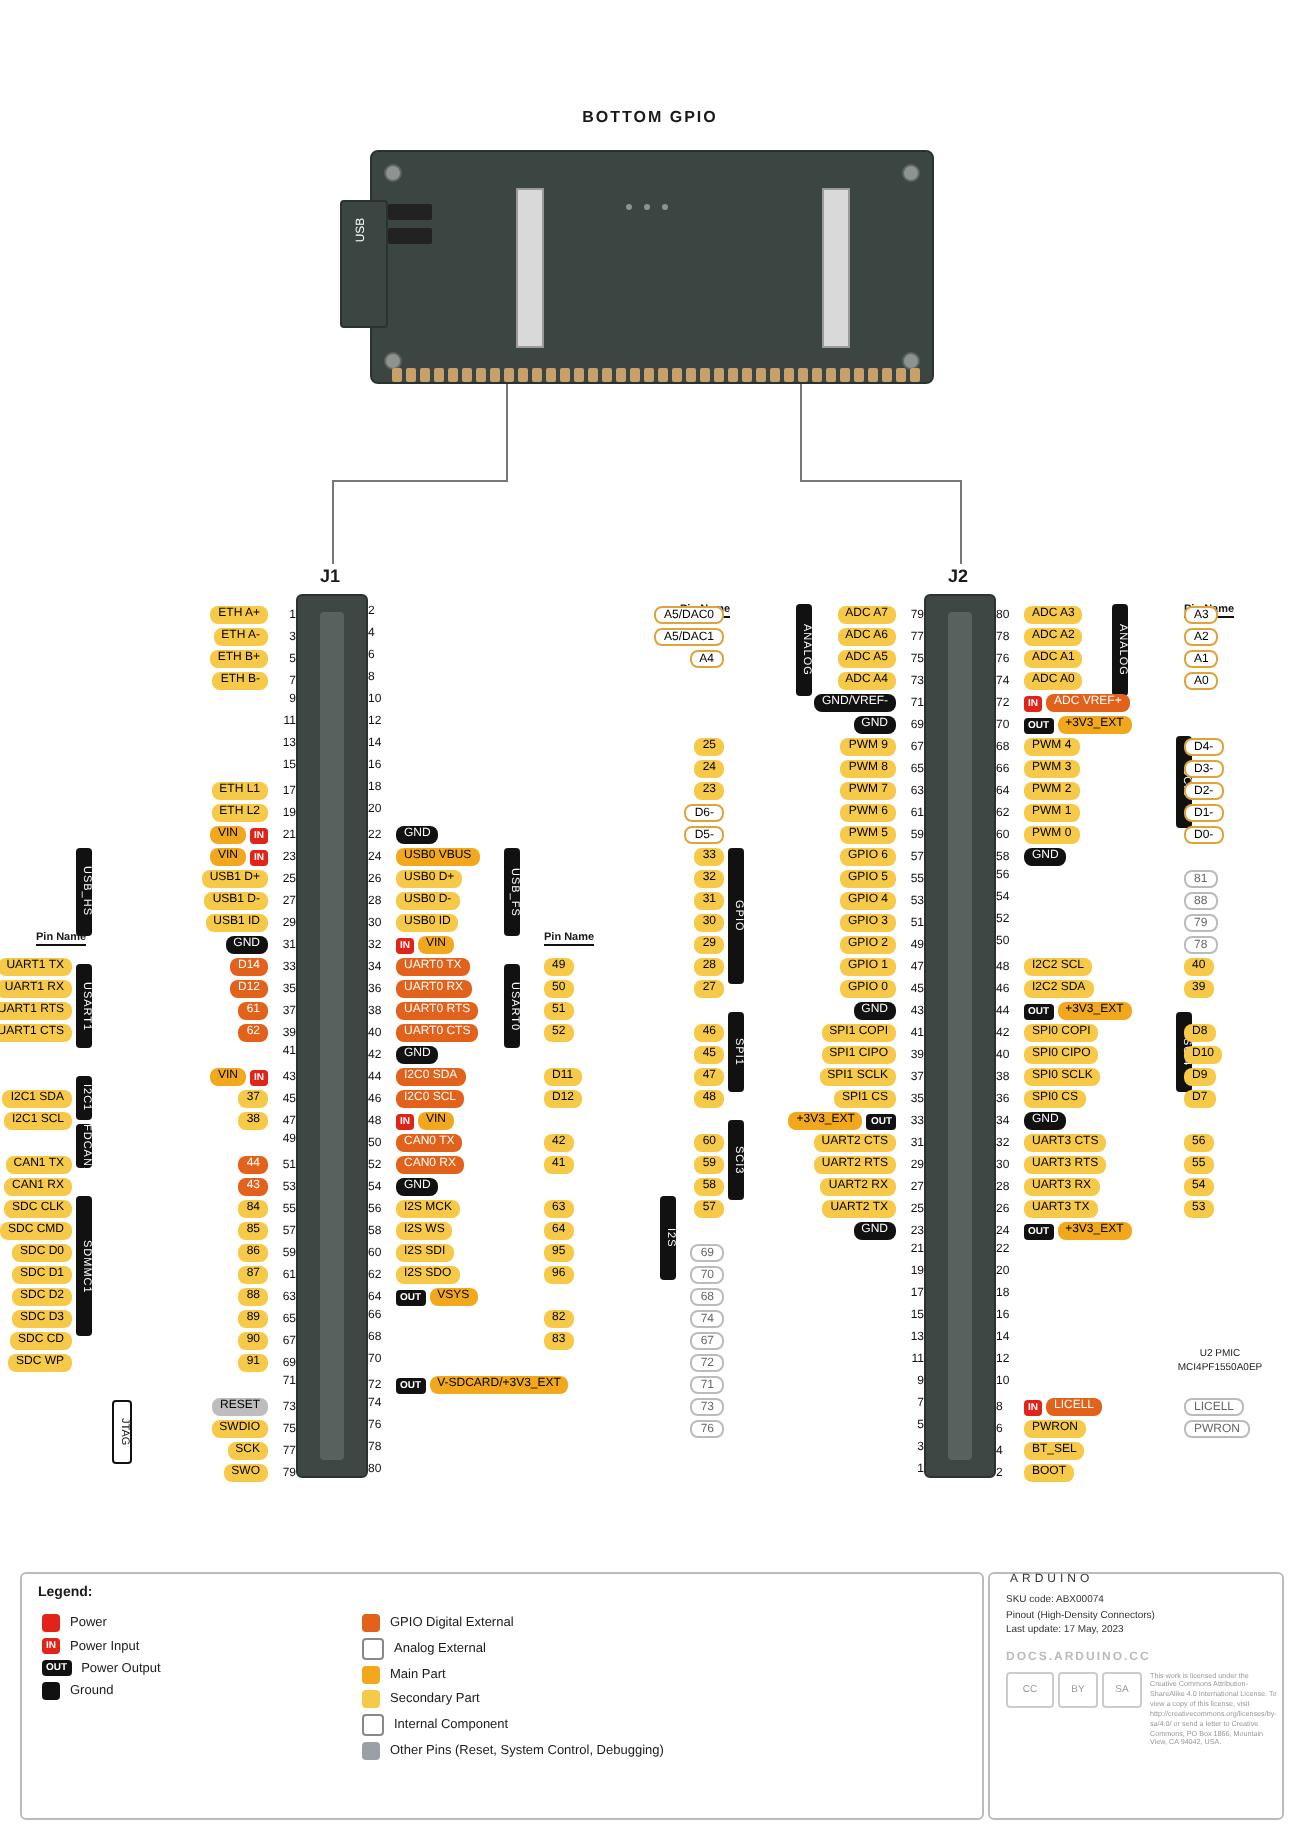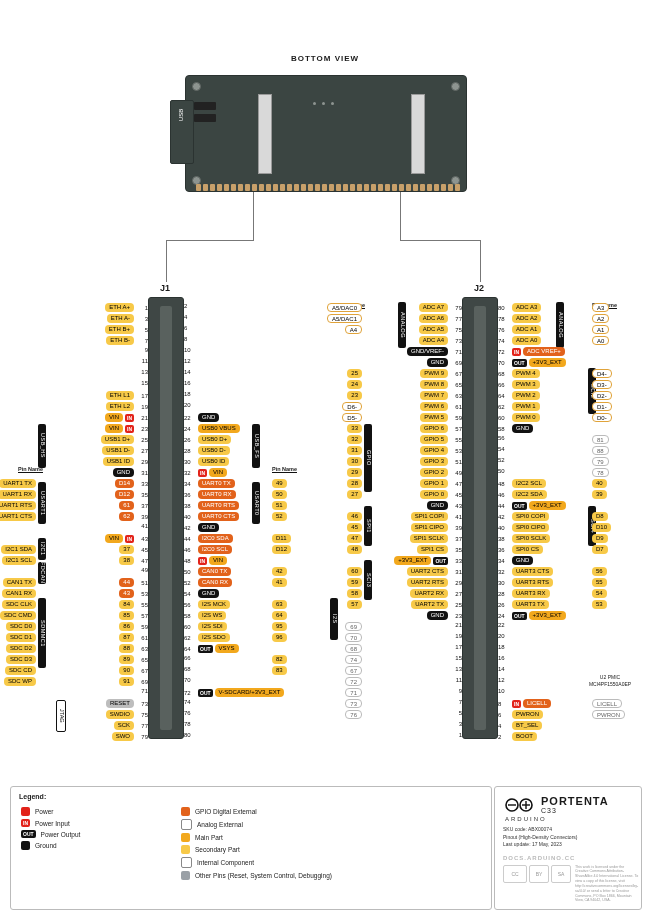--- a/index.html
+++ b/index.html
@@ -57,21 +57,21 @@
   .brand{font-size:11px;font-weight:bold;letter-spacing:1px;}
   .sub{font-size:7px;letter-spacing:1px;}
   .ardn{font-size:6px;letter-spacing:2px;color:#333;}
   .docs{font-size:6px;letter-spacing:1px;color:#bbb;font-weight:bold;padding:0 8px;}
   .cclic{font-size:3.6px;color:#999;line-height:1.35;}
   .ccbox{border:1px solid #ccc;border-radius:2px;font-size:5px;color:#999;text-align:center;}
 </style>
 </head>
 <body>
 
-<div class="abs ttl" style="left:255px;top:54px;width:140px;">BOTTOM VIEW</div>
+<div class="abs ttl" style="left:255px;top:54px;width:140px;">BOTTOM GPIO</div>
 
 <div class="board">
   <div class="screw" style="left:6px;top:6px;"></div>
   <div class="screw" style="left:265px;top:6px;"></div>
   <div class="screw" style="left:6px;top:100px;"></div>
   <div class="screw" style="left:265px;top:100px;"></div>
   <div class="conn" style="left:72px;top:18px;width:12px;height:78px;"></div>
   <div class="conn" style="left:225px;top:18px;width:12px;height:78px;"></div>
   <div class="dot" style="left:127px;top:26px;"></div>
   <div class="dot" style="left:136px;top:26px;"></div>
@@ -1079,33 +1079,20 @@
         </div>
         <div class="lrow">
           <span class="sw" style="background:#9aa0a6;"></span>
           <span>Other Pins (Reset, System Control, Debugging)</span>
         </div>
       </div>
   </div>
 </div>
 
 <div class="info">
-  <div style="display:flex;align-items:center;gap:6px;padding:8px 8px 2px 8px;">
-    <svg width="32" height="14" viewBox="0 0 32 14">
-      <circle cx="9" cy="7" r="6" fill="none" stroke="#111" stroke-width="1.6"></circle>
-      <circle cx="23" cy="7" r="6" fill="none" stroke="#111" stroke-width="1.6"></circle>
-      <line x1="5" y1="7" x2="13" y2="7" stroke="#111" stroke-width="1.4"></line>
-      <line x1="19" y1="7" x2="27" y2="7" stroke="#111" stroke-width="1.4"></line>
-      <line x1="23" y1="3" x2="23" y2="11" stroke="#111" stroke-width="1.4"></line>
-    </svg>
-    <div>
-      <div class="brand">PORTENTA</div>
-      <div class="sub">C33</div>
-    </div>
-  </div>
   <div class="ardn" style="padding:0 8px 4px 10px;">ARDUINO</div>
   <div class="meta">SKU code: ABX00074</div>
   <div class="meta">Pinout (High-Density Connectors)</div>
   <div class="meta">Last update: 17 May, 2023</div>
   <div class="docs" style="margin-top:6px;">DOCS.ARDUINO.CC</div>
   <div style="display:flex;gap:4px;padding:4px 8px;align-items:flex-start;">
     <div style="display:flex;gap:2px;">
       <div class="ccbox" style="width:22px;height:16px;line-height:16px;">CC</div>
       <div class="ccbox" style="width:18px;height:16px;line-height:16px;">BY</div>
       <div class="ccbox" style="width:18px;height:16px;line-height:16px;">SA</div>

